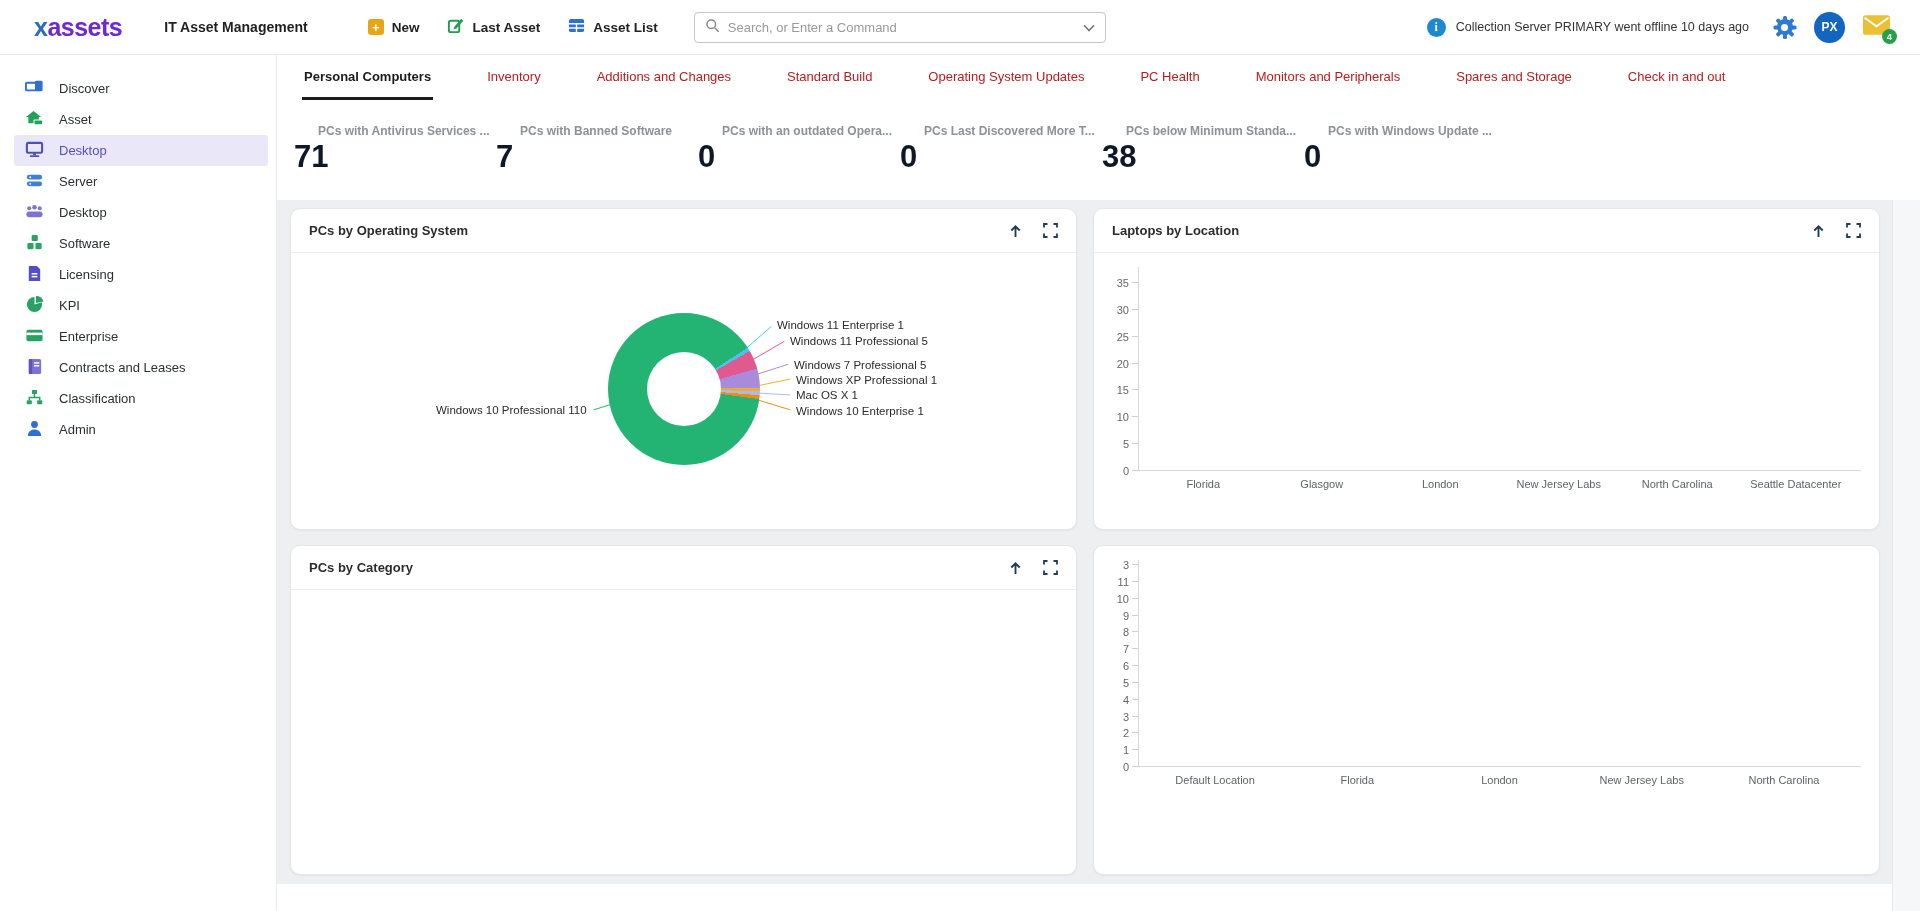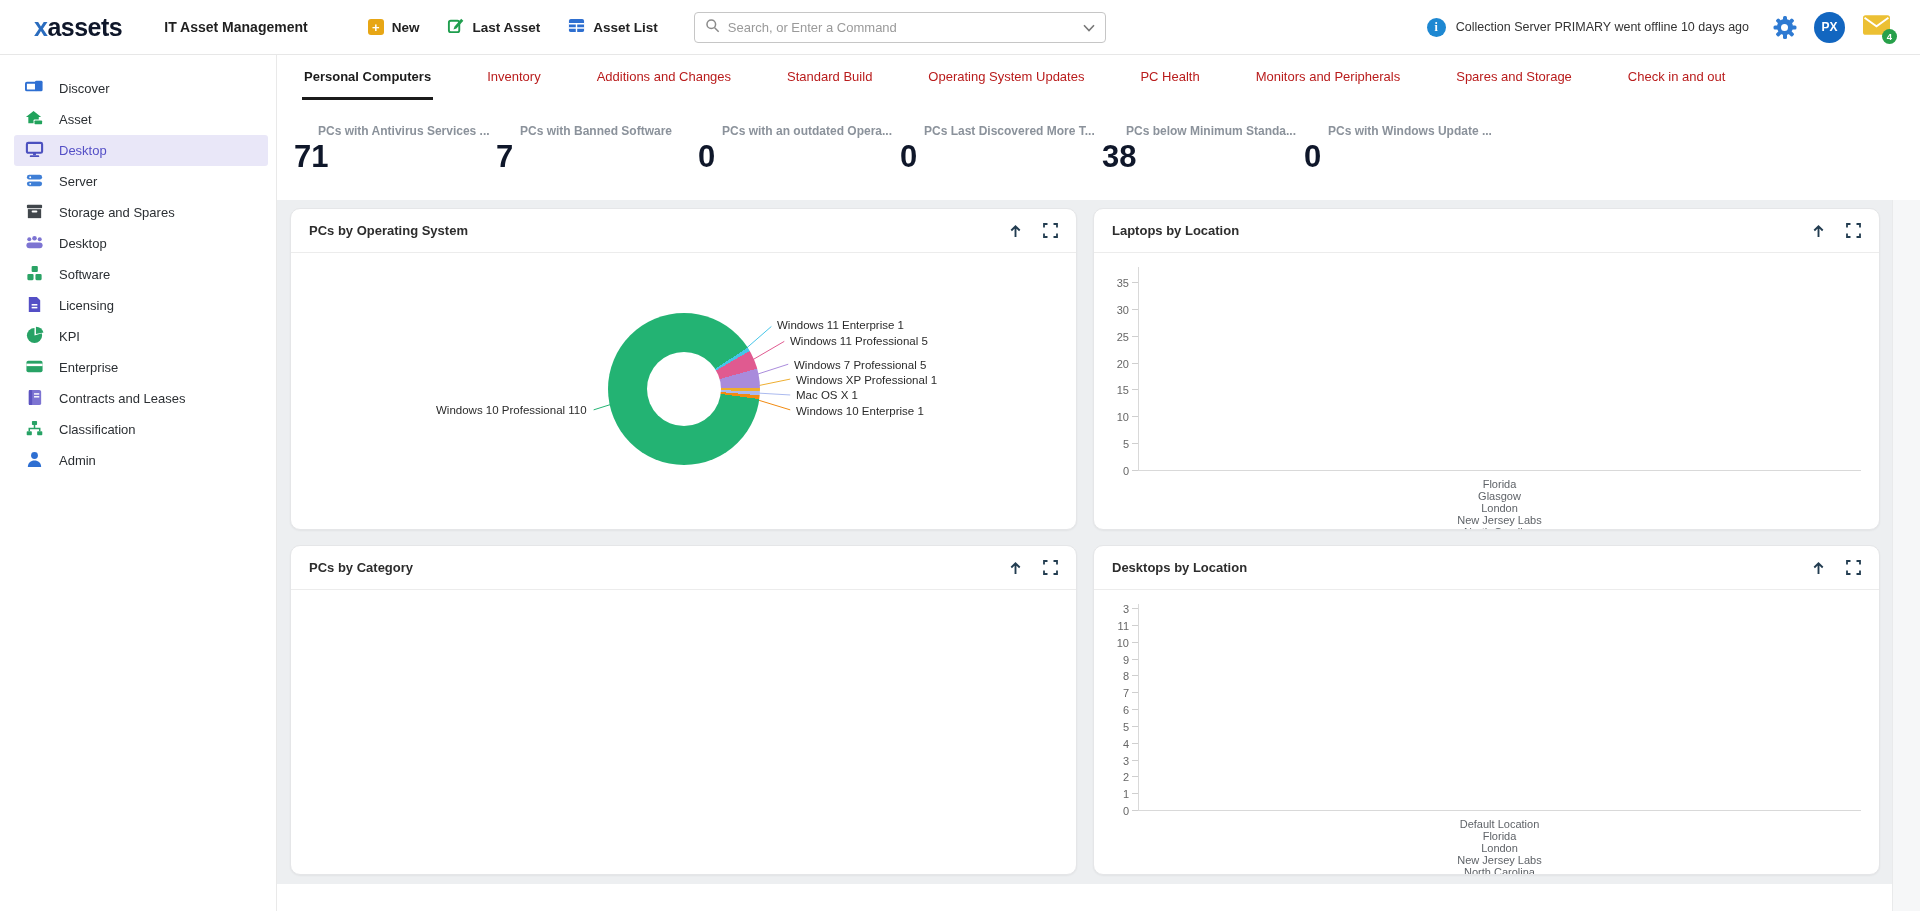--- a/index.html
+++ b/index.html
@@ -4,21 +4,21 @@
 <style>
   * { margin:0; padding:0; box-sizing:border-box; }
   html,body { width:1920px; height:911px; font-family:"Liberation Sans", sans-serif; background:#fff; overflow:hidden; }
 
   .app { width:1920px; height:911px; display:flex; flex-direction:column; }
 
   
   .topbar { height:55px; background:#fff; border-bottom:1px solid #e7e7e7; display:flex; align-items:center; padding:0 24px 0 34px; flex:0 0 auto; }
   .logo { font-size:25px; font-weight:600; letter-spacing:-0.5px; margin-right:42px; cursor:default; }
   .logo .lx { color:#2a6cbe; }
-  .logo .lrest { color:#0f172a; }
+  .logo .lrest { color:#6d28d9; }
   .app-title { font-size:14px; font-weight:700; color:#1f1f1f; margin-right:60px; }
   .tb-btn { display:flex; align-items:center; gap:8px; font-size:13.5px; font-weight:600; color:#222; margin-right:28px; cursor:pointer; }
   .plus-ico { width:16px; height:16px; border-radius:3px; background:#e7a615; color:#fff; font-size:13px; font-weight:700; display:flex; align-items:center; justify-content:center; line-height:1; }
   .searchbox { width:412px; height:31px; border:1px solid #c6c6c6; border-radius:4px; display:flex; align-items:center; padding:0 10px; margin-left:8px; background:#fff; }
   .searchbox input { border:none; outline:none; flex:1; font-size:13px; color:#333; margin-left:8px; font-family:"Liberation Sans", sans-serif; }
   .searchbox input::placeholder { color:#9a9a9a; }
   .tb-right { margin-left:auto; display:flex; align-items:center; gap:18px; }
   .notify { display:flex; align-items:center; gap:10px; }
   .info-ico { width:19px; height:19px; border-radius:50%; background:#1e88d2; color:#fff; font-size:12px; font-weight:700; font-family:"Liberation Serif", serif; display:flex; align-items:center; justify-content:center; }
   .notify-text { font-size:12.5px; color:#333; }
@@ -71,21 +71,21 @@
 
   
   .barchart { display:flex; padding:14px 18px 0 10px; flex:1; }
   .yaxis { position:relative; width:34px; flex:0 0 auto; }
   .ytick { position:absolute; right:9px; font-size:11px; color:#666; }
   .ymark { position:absolute; right:0; width:6px; height:1px; background:#cfcfcf; }
   .plotcol { flex:1; min-width:0; }
   .plot { position:relative; border-left:1px solid #d9d9d9; border-bottom:1px solid #d9d9d9; display:flex; align-items:flex-end; padding:0 6px; }
   .slot { flex:1; display:flex; justify-content:center; }
   .bar { width:66%; border-radius:5px 5px 3px 3px; cursor:pointer; }
-  .xlabels { display:flex; padding:0 6px; margin-top:7px;flex-direction:column; }
+  .xlabels { display:flex; padding:0 6px; margin-top:7px; }
   .xlab { flex:1; text-align:center; font-size:11px; color:#5f6368; }
 </style>
 </head>
 <body>
 
 <div class="app">
 
   <div class="topbar">
     <div class="logo"><span class="lx">x</span><span class="lrest">assets</span></div>
     <div class="app-title">IT Asset Management</div>
@@ -169,28 +169,20 @@
         <span>Desktop</span>
       </div>
       <div class="side-item">
         <span><svg width="19" height="19" viewBox="0 0 20 20">
               <rect x="2" y="4" width="16" height="5" rx="2.5" fill="#3f7fd6"></rect>
               <rect x="2" y="11" width="16" height="5" rx="2.5" fill="#3f7fd6"></rect>
               <circle cx="5.5" cy="6.5" r="1" fill="#fff"></circle>
               <circle cx="5.5" cy="13.5" r="1" fill="#fff"></circle>
             </svg></span>
         <span>Server</span>
-      </div>
-      <div class="side-item">
-        <span><svg width="19" height="19" viewBox="0 0 20 20">
-              <rect x="2" y="3" width="16" height="3.5" rx="1" fill="#41464b"></rect>
-              <path d="M3 7.5 h14 V17 H3 Z" fill="#41464b"></path>
-              <rect x="7" y="9" width="6" height="2" rx="1" fill="#fff"></rect>
-            </svg></span>
-        <span>Storage and Spares</span>
       </div>
       <div class="side-item">
         <span><svg width="19" height="19" viewBox="0 0 20 20" fill="#7d74d2">
               <circle cx="4.5" cy="6.5" r="2.1"></circle>
               <circle cx="10" cy="5.5" r="2.4"></circle>
               <circle cx="15.5" cy="6.5" r="2.1"></circle>
               <rect x="1.5" y="10" width="17" height="6" rx="3"></rect>
             </svg></span>
         <span>Desktop</span>
       </div>
@@ -412,35 +404,20 @@
               <span class="act">
                   <svg width="15" height="15" viewBox="0 0 15 15">
                     <path d="M1 4.5 V1 H4.5 M10.5 1 H14 V4.5 M14 10.5 V14 H10.5 M4.5 14 H1 V10.5" stroke="#223c50" fill="none" stroke-width="1.8"></path>
                   </svg>
                 </span>
             </div>
           </div>
         </div>
 
         <div class="card">
-          <div class="card-head">
-            <div class="card-title">Desktops by Location</div>
-            <div class="card-actions">
-              <span class="act">
-                  <svg width="15" height="16" viewBox="0 0 16 16">
-                    <path d="M8 14.5 V3 M3.5 7.5 L8 3 l4.5 4.5" stroke="#223c50" stroke-width="2" fill="none"></path>
-                  </svg>
-                </span>
-              <span class="act">
-                  <svg width="15" height="15" viewBox="0 0 15 15">
-                    <path d="M1 4.5 V1 H4.5 M10.5 1 H14 V4.5 M14 10.5 V14 H10.5 M4.5 14 H1 V10.5" stroke="#223c50" fill="none" stroke-width="1.8"></path>
-                  </svg>
-                </span>
-            </div>
-          </div>
           <div class="barchart">
             <div class="yaxis" style="height: 207px;">
                 <span class="ytick" style="bottom: calc(0% - 6px);">0</span>
                 <i class="ymark" style="bottom: 0%;"></i>
                 <span class="ytick" style="bottom: calc(8.13008% - 6px);">1</span>
                 <i class="ymark" style="bottom: 8.13008%;"></i>
                 <span class="ytick" style="bottom: calc(16.2602% - 6px);">2</span>
                 <i class="ymark" style="bottom: 16.2602%;"></i>
                 <span class="ytick" style="bottom: calc(24.3902% - 6px);">3</span>
                 <i class="ymark" style="bottom: 24.3902%;"></i>

